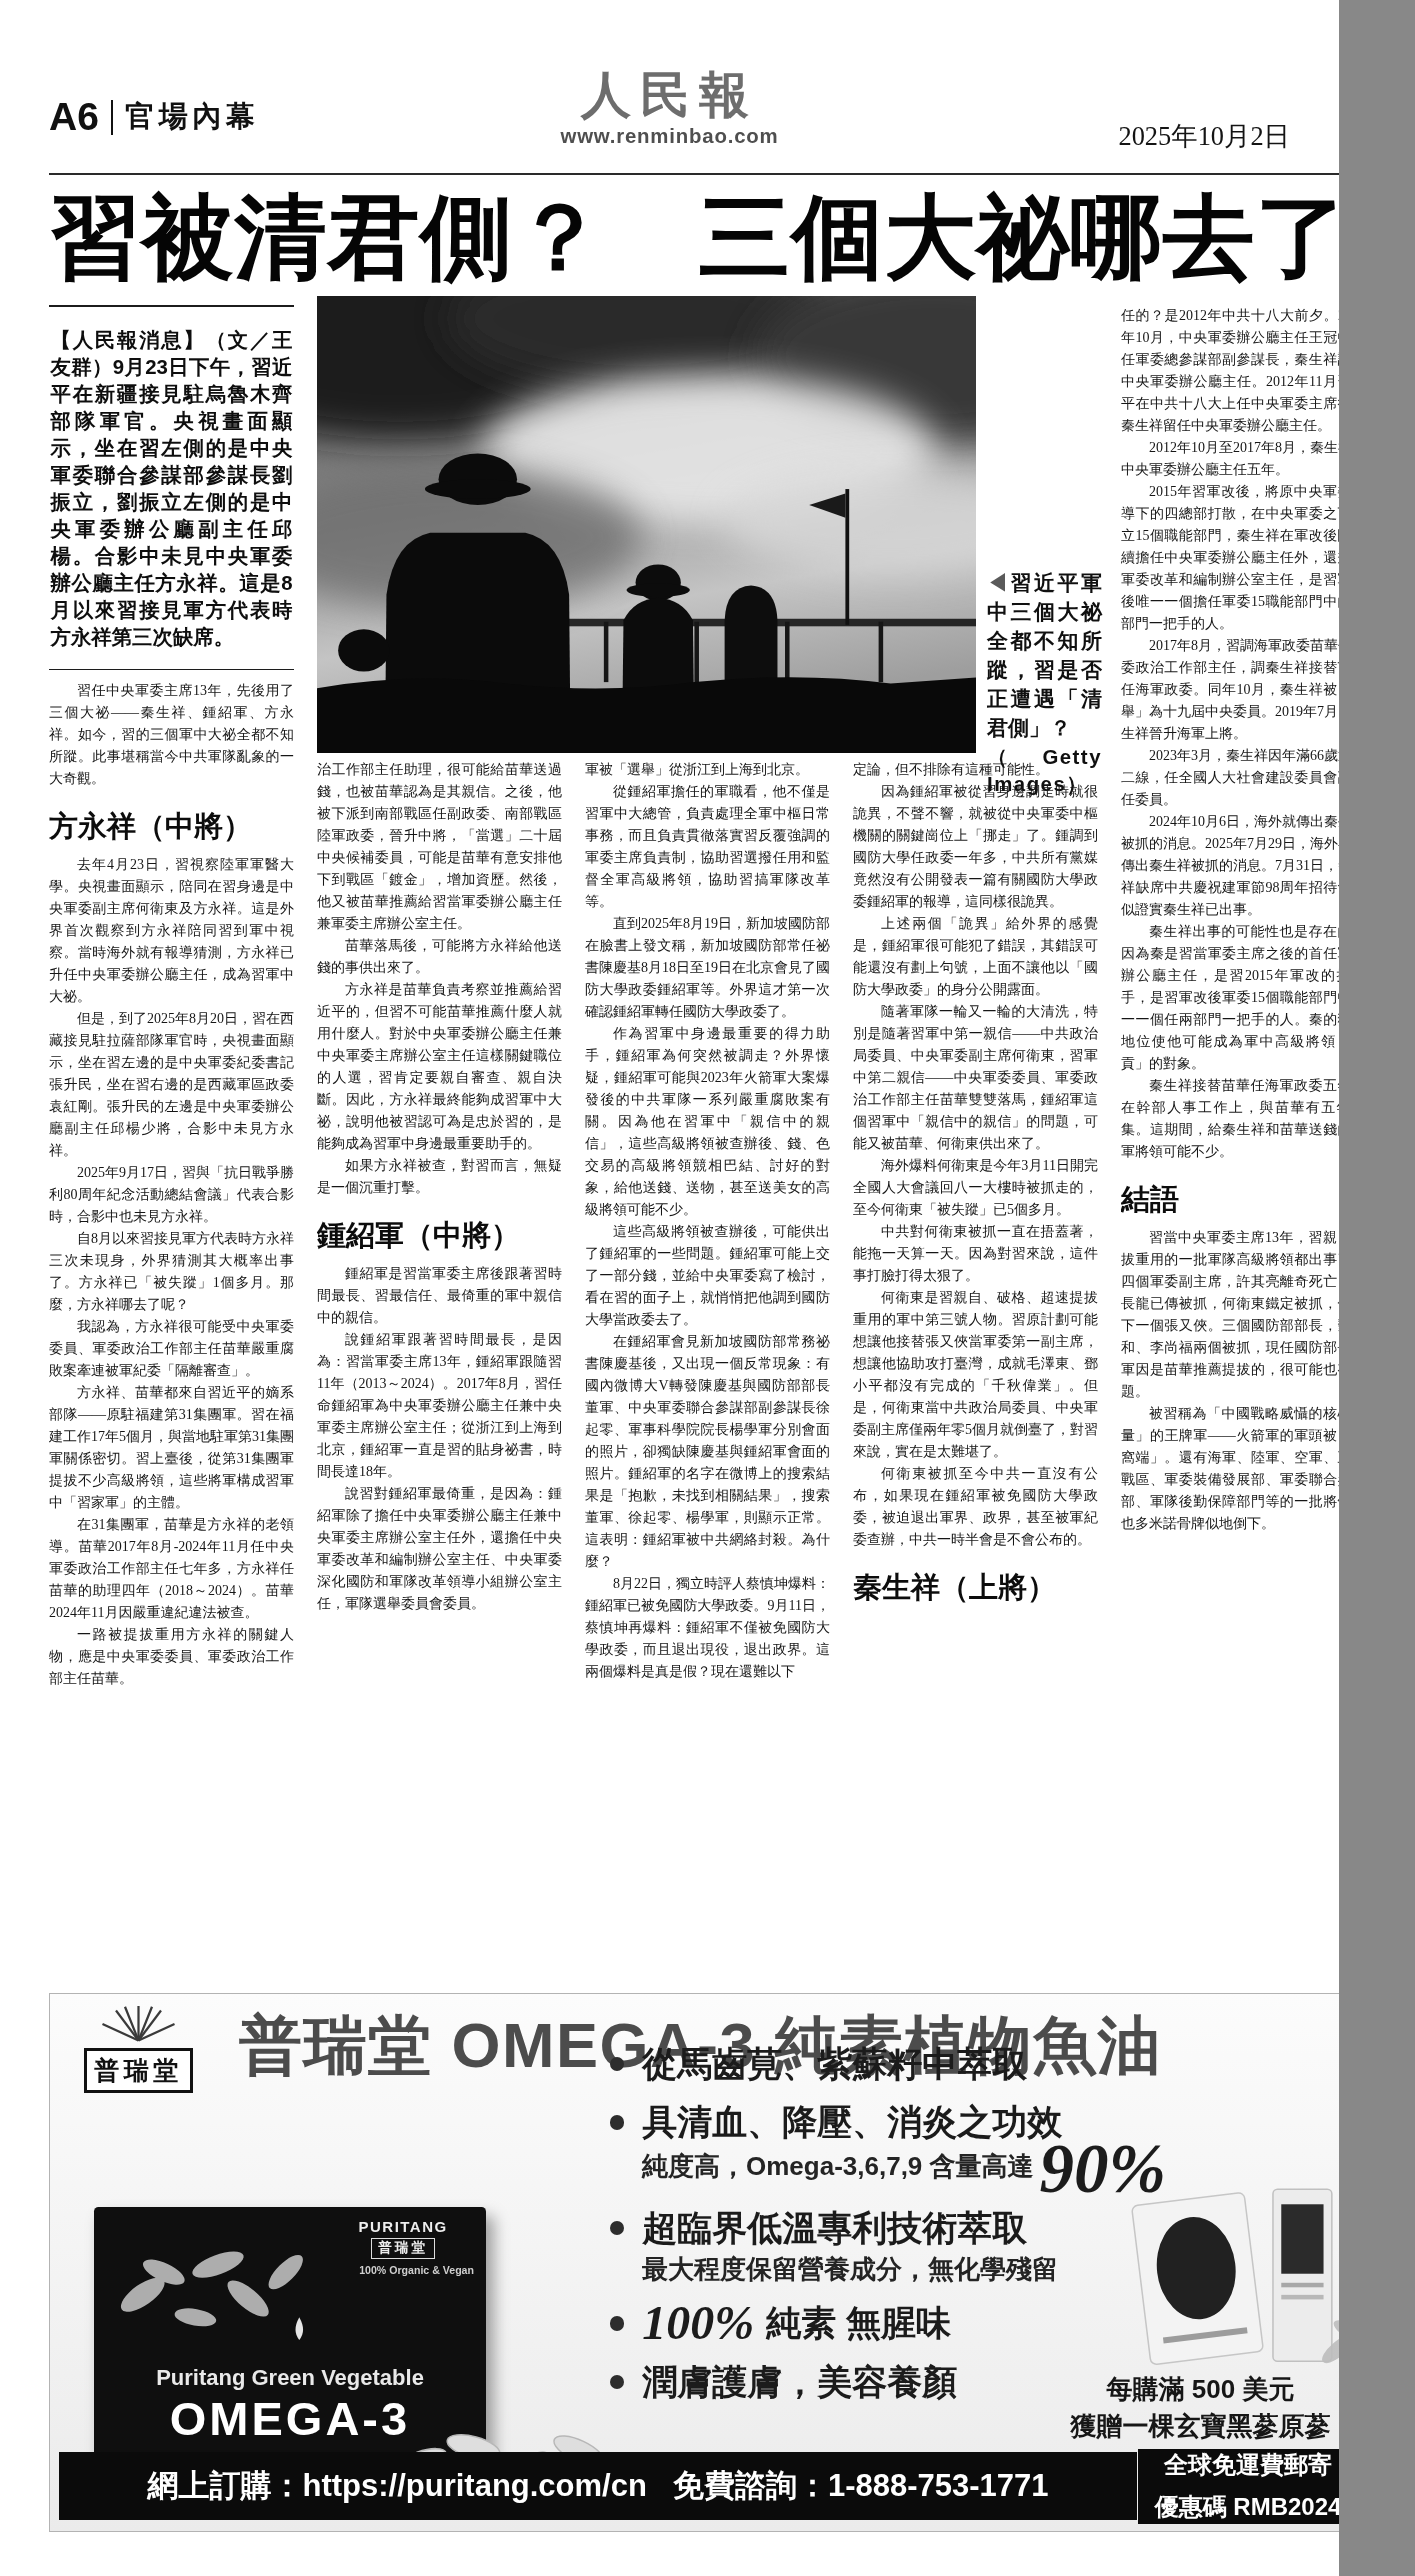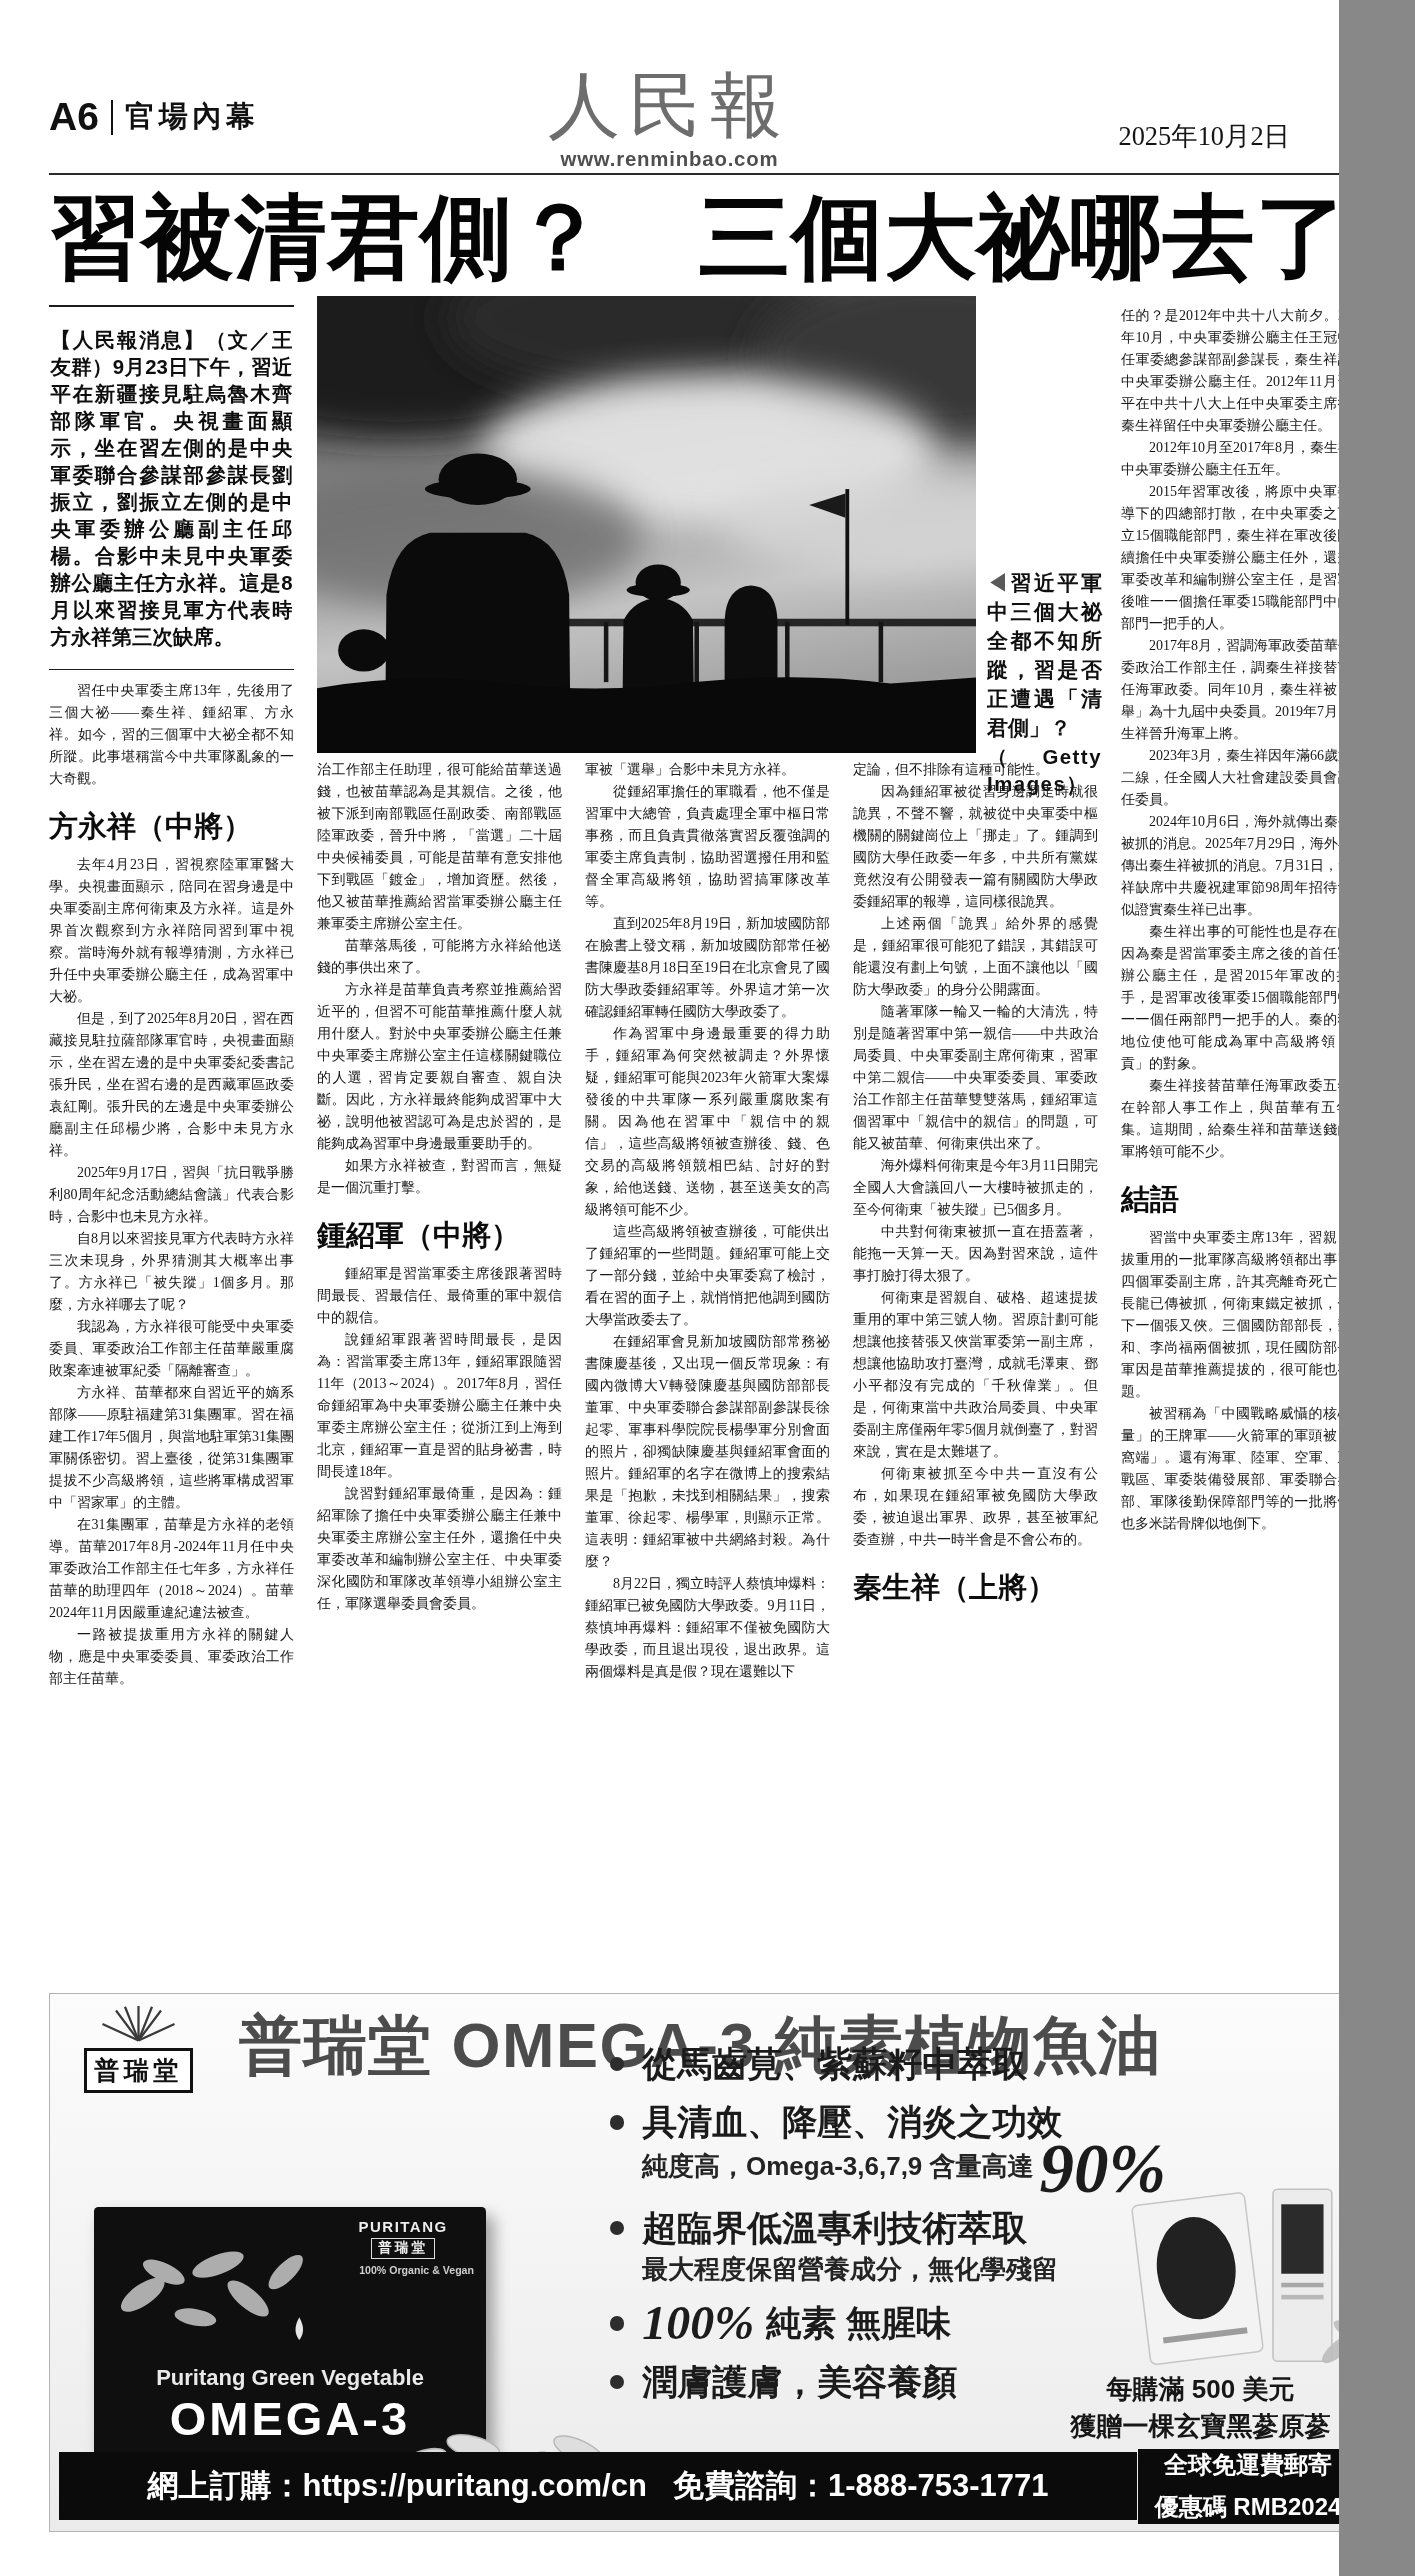--- a/index.html
+++ b/index.html
@@ -6,21 +6,21 @@
   .page{position:relative;width:1339px;height:2576px;background:#fff;overflow:hidden;color:#141414;
         font-family:"Liberation Serif",serif;}
   
   .hdr-left{position:absolute;left:49px;top:95px;display:flex;align-items:center;gap:12px;}
   .hdr-a6{font:900 39px "Liberation Sans",sans-serif;color:#111;}
   .hdr-sep{width:2.3px;height:35px;background:#111;}
   .hdr-sec{font:700 29px "Liberation Serif",serif;letter-spacing:4.5px;color:#111;}
   .hdr-rule{position:absolute;left:49px;top:173px;width:1317px;height:2.3px;background:#2a2a2a;}
   .masthead{position:absolute;left:50%;top:69px;transform:translateX(-50%);text-align:center;
             background:#fff;padding:0 26px;z-index:2;}
-  .mast-title{font-family:"Liberation Serif",serif;font-weight:400;font-size:72px;line-height:1.05;
+  .mast-title{font-family:"Liberation Serif",serif;font-weight:700;font-size:50px;line-height:1.05;
               color:#6d6d6d;letter-spacing:9px;}
   .mast-url{font:700 20.4px "Liberation Sans",sans-serif;color:#4f4f4f;margin-top:3px;letter-spacing:0.8px;}
   .hdr-date{position:absolute;right:49px;top:119px;font:400 26.4px "Liberation Serif",serif;}
   
   .headline{position:absolute;left:49px;top:187px;width:1317px;white-space:nowrap;
             font:900 92px/1.12 "Liberation Serif",serif;letter-spacing:0.8px;color:#050505;
             text-align:justify;}
   
   .photo{position:absolute;left:317px;top:296px;width:659px;height:457px;background:#777;}
   .photo svg{display:block;width:100%;height:100%;}
@@ -168,21 +168,21 @@
     <p>方永祥是苗華負責考察並推薦給習近平的，但習不可能苗華推薦什麼人就用什麼人。對於中央軍委辦公廳主任兼中央軍委主席辦公室主任這樣關鍵職位的人選，習肯定要親自審查、親自決斷。因此，方永祥最終能夠成習軍中大祕，說明他被習認可為是忠於習的，是能夠成為習軍中身邊最重要助手的。</p>
     <p>如果方永祥被查，對習而言，無疑是一個沉重打擊。</p>
     <h3>鍾紹軍（中將）</h3>
     <p>鍾紹軍是習當軍委主席後跟著習時間最長、習最信任、最倚重的軍中親信中的親信。</p>
     <p>說鍾紹軍跟著習時間最長，是因為：習當軍委主席13年，鍾紹軍跟隨習11年（2013～2024）。2017年8月，習任命鍾紹軍為中央軍委辦公廳主任兼中央軍委主席辦公室主任；從浙江到上海到北京，鍾紹軍一直是習的貼身祕書，時間長達18年。</p>
     <p>說習對鍾紹軍最倚重，是因為：鍾紹軍除了擔任中央軍委辦公廳主任兼中央軍委主席辦公室主任外，還擔任中央軍委改革和編制辦公室主任、中央軍委深化國防和軍隊改革領導小組辦公室主任，軍隊選舉委員會委員。</p>
 
   </div>
 
   <div class="col" id="col3">
-    <p class="cont">軍被「選舉」合影中未見方永祥。</p>
+    <p class="cont">軍被「選舉」從浙江到上海到北京。</p>
     <p>從鍾紹軍擔任的軍職看，他不僅是習軍中大總管，負責處理全軍中樞日常事務，而且負責貫徹落實習反覆強調的軍委主席負責制，協助習選撥任用和監督全軍高級將領，協助習搞軍隊改革等。</p>
     <p>直到2025年8月19日，新加坡國防部在臉書上發文稱，新加坡國防部常任祕書陳慶基8月18日至19日在北京會見了國防大學政委鍾紹軍等。外界這才第一次確認鍾紹軍轉任國防大學政委了。</p>
     <p>作為習軍中身邊最重要的得力助手，鍾紹軍為何突然被調走？外界懷疑，鍾紹軍可能與2023年火箭軍大案爆發後的中共軍隊一系列嚴重腐敗案有關。因為他在習軍中「親信中的親信」，這些高級將領被查辦後、錢、色交易的高級將領競相巴結、討好的對象，給他送錢、送物，甚至送美女的高級將領可能不少。</p>
     <p>這些高級將領被查辦後，可能供出了鍾紹軍的一些問題。鍾紹軍可能上交了一部分錢，並給中央軍委寫了檢討，看在習的面子上，就悄悄把他調到國防大學當政委去了。</p>
     <p>在鍾紹軍會見新加坡國防部常務祕書陳慶基後，又出現一個反常現象：有國內微博大V轉發陳慶基與國防部部長董軍、中央軍委聯合參謀部副參謀長徐起零、軍事科學院院長楊學軍分別會面的照片，卻獨缺陳慶基與鍾紹軍會面的照片。鍾紹軍的名字在微博上的搜索結果是「抱歉，未找到相關結果」，搜索董軍、徐起零、楊學軍，則顯示正常。這表明：鍾紹軍被中共網絡封殺。為什麼？</p>
     <p>8月22日，獨立時評人蔡慎坤爆料：鍾紹軍已被免國防大學政委。9月11日，蔡慎坤再爆料：鍾紹軍不僅被免國防大學政委，而且退出現役，退出政界。這兩個爆料是真是假？現在還難以下</p>
   </div>
 
   <div class="col" id="col4">
     <p class="cont">定論，但不排除有這種可能性。</p>

